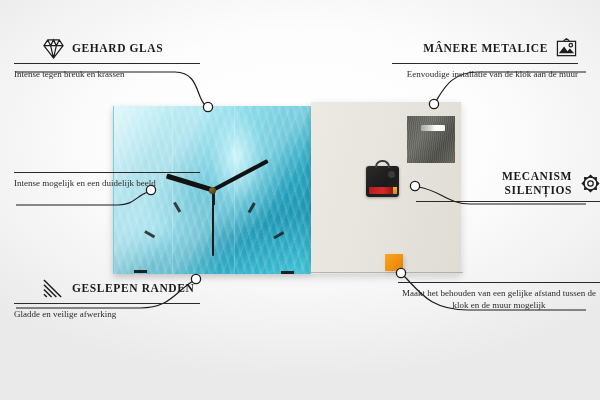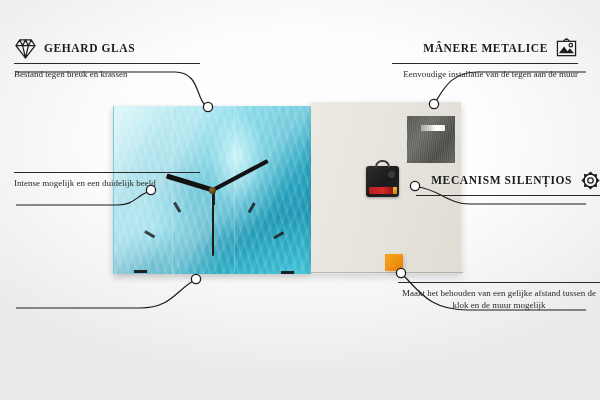--- a/index.html
+++ b/index.html
@@ -90,21 +90,21 @@
   .foam {
     position:absolute; left:74px; top:152px; width:18px; height:17px;
     background:linear-gradient(135deg,#f7a721 0%,#ef8f10 60%,#de7f07 100%);
     box-shadow:2px 2px 4px rgba(0,0,0,.13);
   }
   .surface-line{ position:absolute; left:311px; top:272px; width:152px; height:1px;
     background:rgba(120,120,120,.45); }
 
   
   .callout { position:absolute; width:186px; }
-  .callout .head { display:flex; align-items:center; gap:7px; }
+  .callout .head { display:flex; align-items:center; gap:7px;margin-left:28px; }
   .callout .title {
     font-variant:small-caps; letter-spacing:.6px;
     font-size:11.5px; font-weight:700; color:#1a1a1a; line-height:1.18;
     text-transform:uppercase;
   }
   .callout .rule { height:1px; background:#2a2a2a; margin:4px 0 4px; }
   .callout .sub { font-size:9px; color:#2b2b2b; line-height:1.35; }
   .callout.right { text-align:right; }
   .callout.right .head { flex-direction:row; justify-content:flex-end; }
   .callout.right .title { text-align:right; }
@@ -214,45 +214,62 @@
   <div class="callout" id="c-glas">
     <div class="head">
       <span class="ico">
         <svg viewBox="0 0 24 22">
             <path d="M2 8 L6 2 H18 L22 8 L12 21 Z M2 8 H22 M6 2 L9 8 L12 21 M18 2 L15 8 L12 21 M9 8 L12 2 L15 8" fill="none" stroke="currentColor" stroke-width="1.3"></path>
           </svg>
       </span>
       <span class="title">GEHARD GLAS</span>
     </div>
     <div class="rule"></div>
-    <div class="sub">Bestand tegen breuk en krassen</div>
+    <div class="sub">Intense tegen breuk en krassen</div>
   </div>
 
   <div class="callout" id="c-print">
     <div class="rule"></div>
     <div class="sub">Intense mogelijk en een duidelijk beeld</div>
   </div>
 
+  <div class="callout" id="c-randen">
+    <div class="head">
+      <span class="ico">
+        <svg viewBox="0 0 24 22">
+            <g stroke="currentColor" stroke-width="1.5" fill="none">
+          <path d="M2 2 L20 20"></path>
+              <path d="M2 7 L15 20"></path>
+              <path d="M2 12 L10 20"></path>
+              <path d="M2 17 L5 20"></path>
+        </g>
+          </svg>
+      </span>
+      <span class="title">GESLEPEN RANDEN</span>
+    </div>
+    <div class="rule"></div>
+    <div class="sub">Gladde en veilige afwerking</div>
+  </div>
 
   <div class="callout right" id="c-manere">
     <div class="head">
       <span class="title">MÂNERE METALICE</span>
       <span class="ico">
         <svg viewBox="0 0 24 22">
             <g stroke="currentColor" stroke-width="1.3" fill="none">
           <path d="M9 3 L12 0.8 L15 3"></path>
           <rect x="2.5" y="3.5" width="19" height="15"></rect>
           <path d="M4 16 L9.5 9 L13 14 L15.5 11 L20 16 Z" fill="currentColor" stroke="none"></path>
           <circle cx="16.5" cy="7.5" r="1.8"></circle>
         </g>
           </svg>
       </span>
     </div>
     <div class="rule"></div>
-    <div class="sub">Eenvoudige installatie van de tegen aan de muur</div>
+    <div class="sub">Eenvoudige installatie van de klok aan de muur</div>
   </div>
 
   <div class="callout right" id="c-mecanism">
     <div class="head">
       <span class="title">MECANISM SILENȚIOS</span>
       <span class="ico">
         <svg viewBox="0 0 24 24">
             <g stroke="currentColor" stroke-width="1.4" fill="none">
           <path d="M12 2.6 L13.8 4.4 H10.2 Z"></path>
               <path d="M12 21.4 L10.2 19.6 H13.8 Z"></path>

